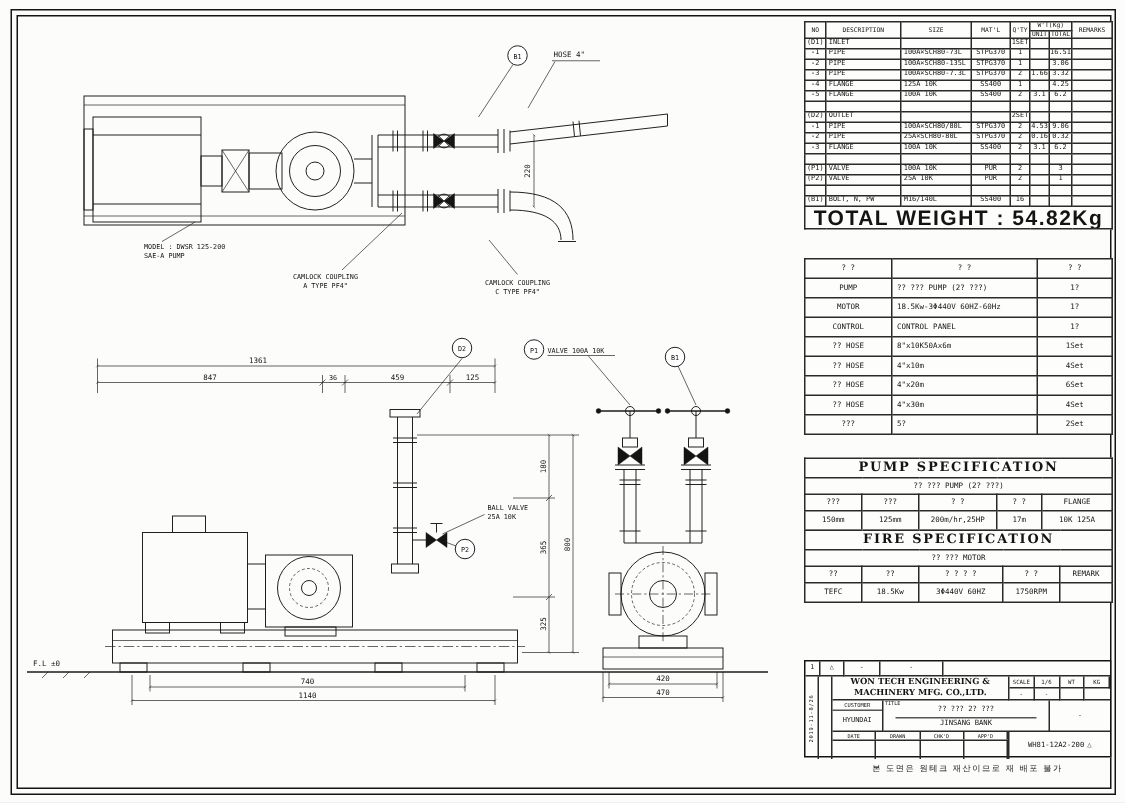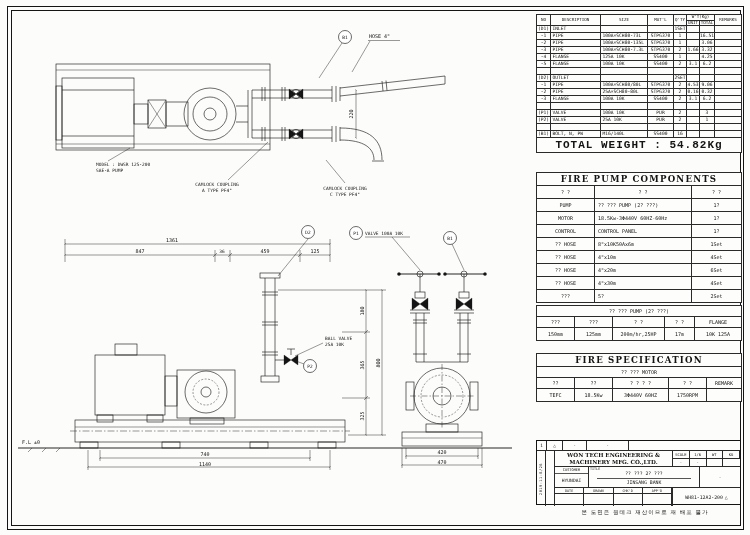--- a/index.html
+++ b/index.html
@@ -15,21 +15,21 @@
 .dwg .thin{stroke-width:0.45}
 .dwg .thick{stroke-width:0.95}
 .dwg .fillb{fill:#141414;stroke:#141414;stroke-width:0.3}
 .dwg .wh{fill:#ffffff}
 .panel{position:absolute;left:536px;width:205px;background:#fdfdfb}
 table{border-collapse:collapse;table-layout:fixed;width:100%}
 td,th{border:0.6px solid #2a2a2a;font-weight:normal;overflow:hidden;white-space:nowrap;padding:0;text-align:center;vertical-align:middle}
 .parts td{font-size:4.6px;height:7px;line-height:6px}
 .parts th{font-size:4.2px;line-height:4.5px}
 .parts .tl{text-align:left;padding-left:1.5px}
-.parts tfoot td{height:15px;font-family:Liberation Mono, monospace;font-weight:bold;font-size:11px;letter-spacing:1px}
+.parts tfoot td{height:15px;font-family:Liberation Sans, sans-serif;font-weight:bold;font-size:14px;letter-spacing:1px}
 .comp td,.comp th,.spec td,.spec th{font-size:5px;height:13px}
 .comp .ttl,.spec .ttl{font-family:"DejaVu Serif","Liberation Serif",serif;font-weight:bold;font-size:8.6px;letter-spacing:1.2px;height:13px}
 .comp .tl{text-align:left;padding-left:3px}
 .spec .sub{height:11px}
 .spec th{height:11px}
 .tblock{position:absolute;left:536px;top:440px;width:205px;height:65px;border:0.9px solid #141414;font-size:4.4px;background:#fdfdfb}
 .tb-row{display:flex;width:100%}
 .tb-cell{border-right:0.6px solid #2a2a2a;border-bottom:0.6px solid #2a2a2a;display:flex;align-items:center;justify-content:center;overflow:hidden}
 .rev-row{height:10px}
 .main-row{height:55px}
@@ -580,23 +580,20 @@
 
   <div class="panel comp" style="top:172px">
     <table>
       <colgroup>
           <col style="width:58px">
           <col style="width:97px">
           <col style="width:50px">
         </colgroup>
       <thead>
         <tr>
-            <th class="ttl" colspan="3">FIRE PUMP COMPONENTS</th>
-          </tr>
-        <tr>
 
         <th>? ?</th>
             <th>? ?</th>
             <th>? ?</th>
           </tr>
       </thead>
       <tbody>
 
           <tr>
             <td>PUMP</td>
@@ -652,20 +649,23 @@
   <div class="panel spec" style="top:305px">
     <table>
       <colgroup>
           <col style="width:38px">
           <col style="width:38px">
           <col style="width:52px">
           <col style="width:30px">
           <col style="width:47px">
         </colgroup>
       <thead>
+        <tr>
+            <th class="ttl" colspan="5">PUMP SPECIFICATION</th>
+          </tr>
         <tr>
             <th class="sub" colspan="5">?? ??? PUMP (2? ???)</th>
           </tr>
         <tr>
 
         <th>???</th>
             <th>???</th>
             <th>? ?</th>
             <th>? ?</th>
             <th>FLANGE</th>

